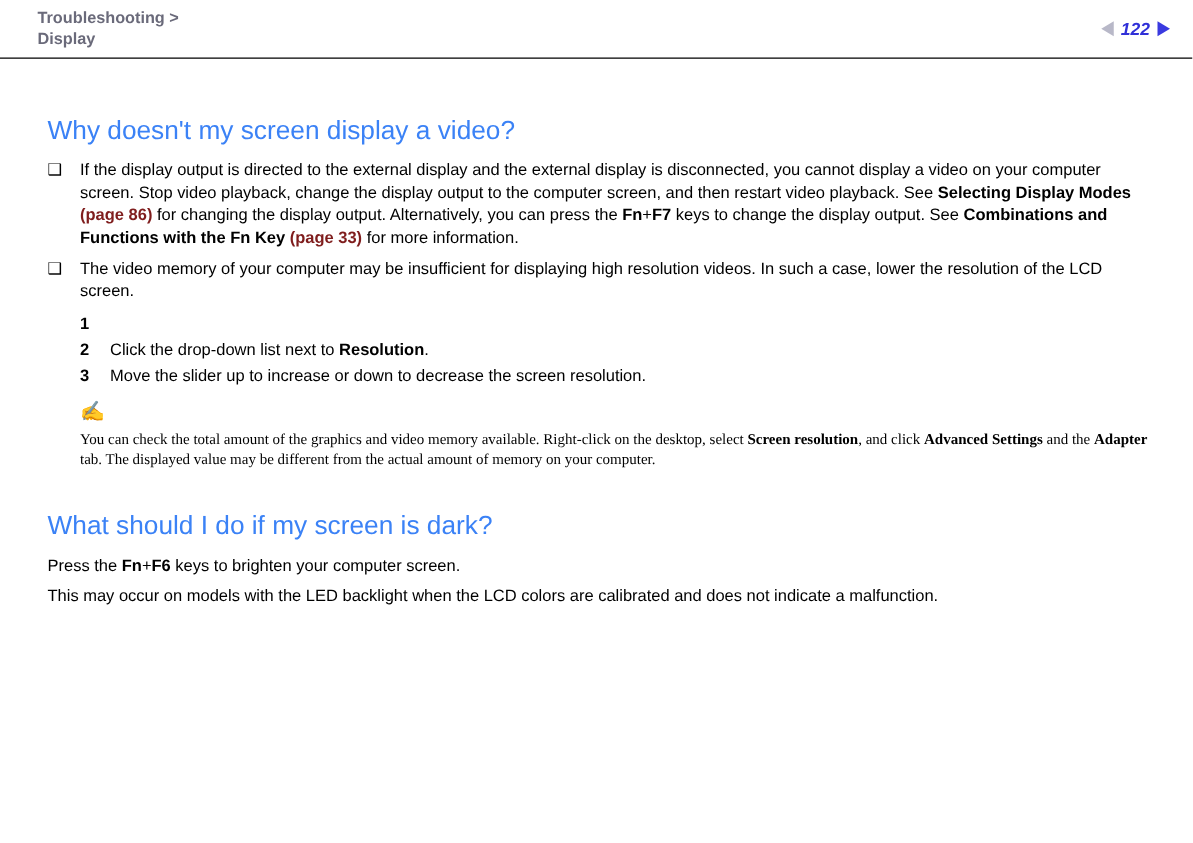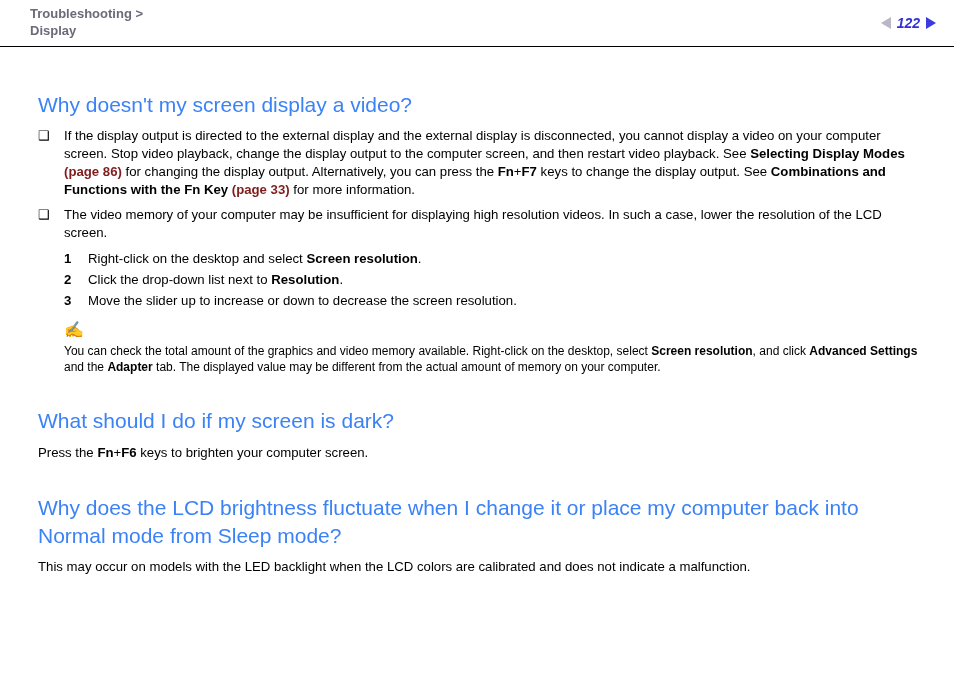--- a/index.html
+++ b/index.html
@@ -78,20 +78,21 @@
     flex-direction: column;
   }
   .note-icon {
     color: #3a3ae0;
     font-size: 16px;
     margin-bottom:2px;
   }
   .note-text {
     font-size: 12px;
     line-height: 1.35;
+    font-family: Liberation Serif, serif;
   }
   .link { color: #7f1d1d; font-weight: bold; }
   b { font-weight: bold; }
   p.plain { margin: 6px 0; }
 </style>
 </head>
 <body>
 
 <div class="header">
   <div class="breadcrumb">
@@ -117,21 +118,20 @@
   </div>
 
   <div class="bullet-row">
     <div class="bullet">❑</div>
     <div class="bullet-body">The video memory of your computer may be insufficient for displaying high resolution videos. In such a case, lower the resolution of the LCD screen.</div>
   </div>
 
 
   <div class="num-row">
     <div class="num">1</div>
-    <div><span>Right-click on the desktop and select </span><b>Screen resolution</b>.</div>
   </div>
   <div class="num-row">
     <div class="num">2</div>
     <div><span>Click the drop-down list next to </span><b>Resolution</b>.</div>
   </div>
   <div class="num-row">
     <div class="num">3</div>
     <div>Move the slider up to increase or down to decrease the screen resolution.</div>
   </div>
 
@@ -140,16 +140,15 @@
     <div class="note-text">
       <span>You can check the total amount of the graphics and video memory available. Right-click on the desktop, select </span><b>Screen resolution</b><span>, and click </span><b>Advanced Settings</b><span> and the </span><b>Adapter</b><span> tab. The displayed value may be different from the actual amount of memory on your computer.</span>
     </div>
   </div>
 
   <h2>What should I do if my screen is dark?</h2>
   <p class="plain">
     <span>Press the </span><b>Fn</b><span>+</span><b>F6</b><span> keys to brighten your computer screen.</span>
   </p>
 
-  <h2>Why does the LCD brightness fluctuate when I change it or place my computer back into Normal mode from Sleep mode?</h2>
   <p class="plain">This may occur on models with the LED backlight when the LCD colors are calibrated and does not indicate a malfunction.</p>
 
 </div>
 
 </body></html>

